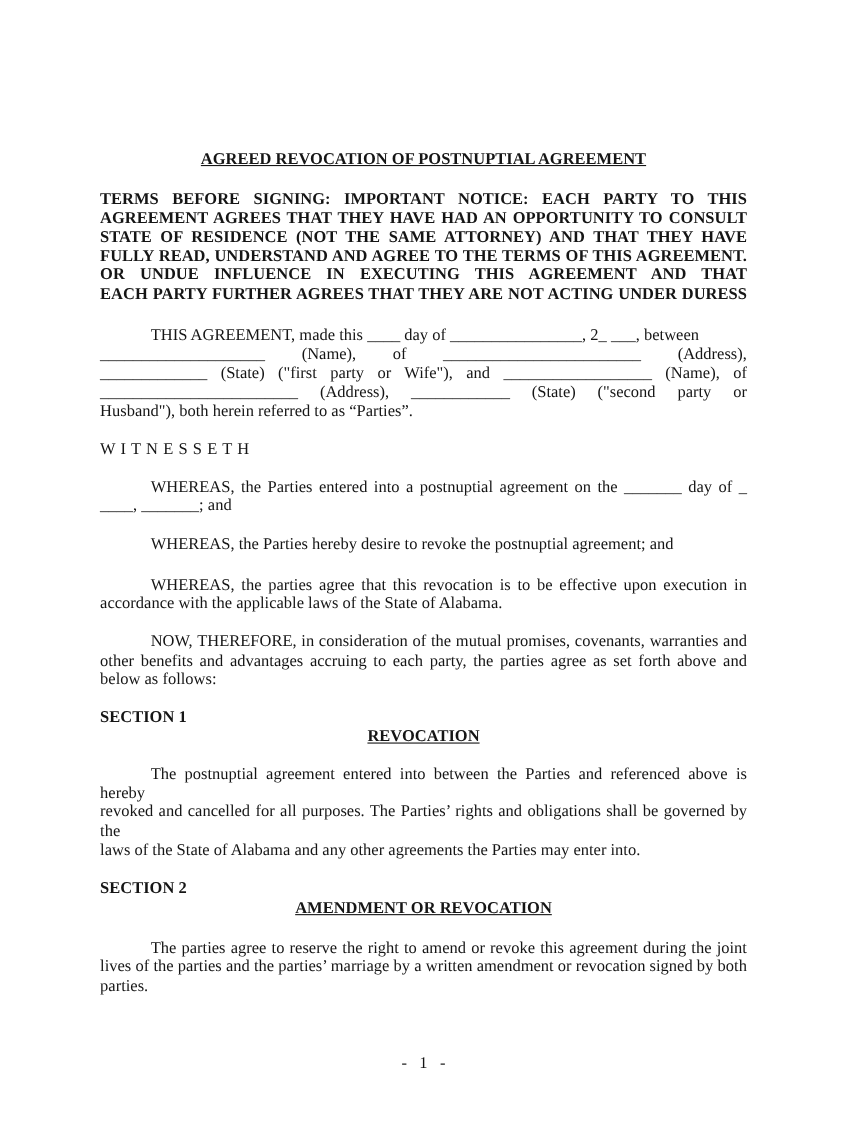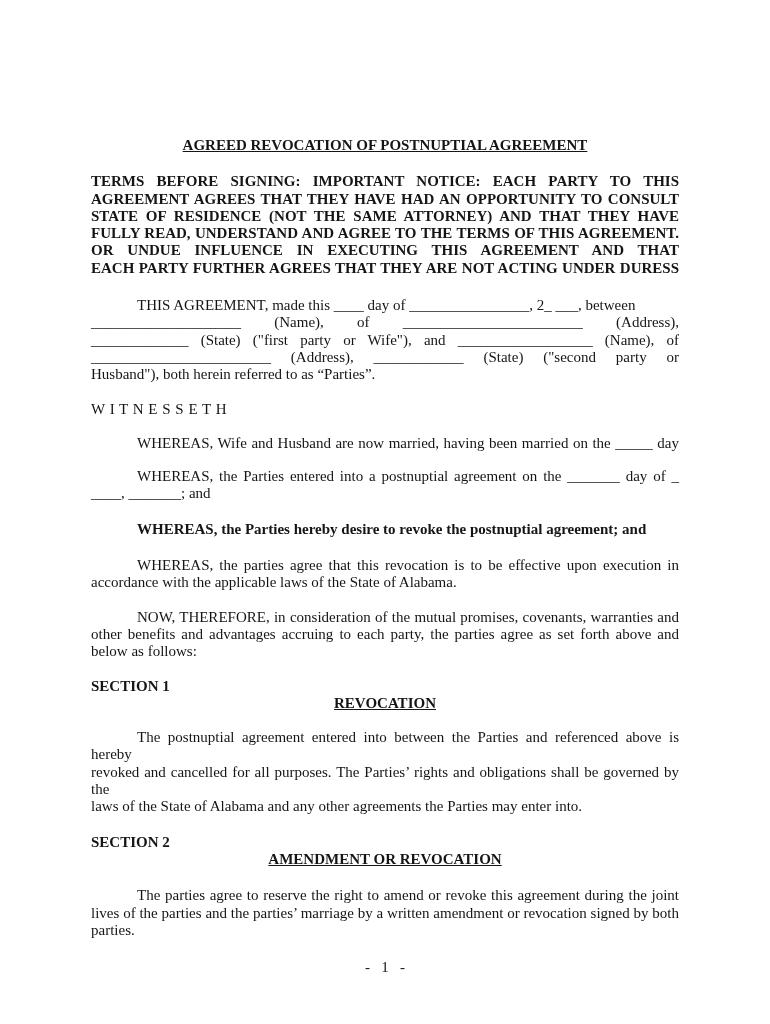--- a/index.html
+++ b/index.html
@@ -30,21 +30,21 @@
   .bold { font-weight: bold; }
   .tline { text-align: left; white-space: normal; }
   
   .jl { text-align: justify; text-align-last: justify; text-justify: inter-word; }
   
   .ind { text-indent: 46px; }
   .mt-notice { margin-top: 19px; }
   .mt-intro { margin-top: 20px; }
   .mt-std { margin-top: 17px; }
   .mt-w2 { margin-top: 16px; }
-  .mt-w3 { margin-top: 18px; font-weight: bold; }
+  .mt-w3 { margin-top: 18px; }
   .mt-w4 { margin-top: 19px; }
   .mt-s2h { margin-top: 18px; }
   .mt-s2b { margin-top: 19px; }
   .sec-head { font-weight: bold; }
   .sec-sub { text-align: center; font-weight: bold; text-decoration: underline; }
   .witnesseth { letter-spacing: 0.5px; }
   .footer {
     position: absolute;
     left: 0;
     top: 959px;
@@ -76,21 +76,20 @@
         <div class="tline ind">THIS AGREEMENT, made this ____ day of ________________, 2_ ___, between</div>
         <div class="tline jl">____________________ (Name), of ________________________ (Address),</div>
         <div class="tline jl">_____________ (State) ("first party or Wife"), and __________________ (Name), of</div>
         <div class="tline jl">________________________ (Address), ____________ (State) ("second party or</div>
         <div class="tline">Husband"), both herein referred to as “Parties”.</div>
       </div>
 
     <div class="para mt-std witnesseth">W I T N E S S E T H</div>
 
     <div class="para mt-std">
-        <div class="tline jl ind">WHEREAS, Wife and Husband are now married, having been married on the _____ day</div>
       </div>
 
     <div class="para mt-w2">
         <div class="tline jl ind">WHEREAS, the Parties entered into a postnuptial agreement on the _______ day of _</div>
         <div class="tline">____, _______; and</div>
       </div>
 
     <div class="para mt-w3">
         <div class="tline ind">WHEREAS, the Parties hereby desire to revoke the postnuptial agreement; and</div>
       </div>

